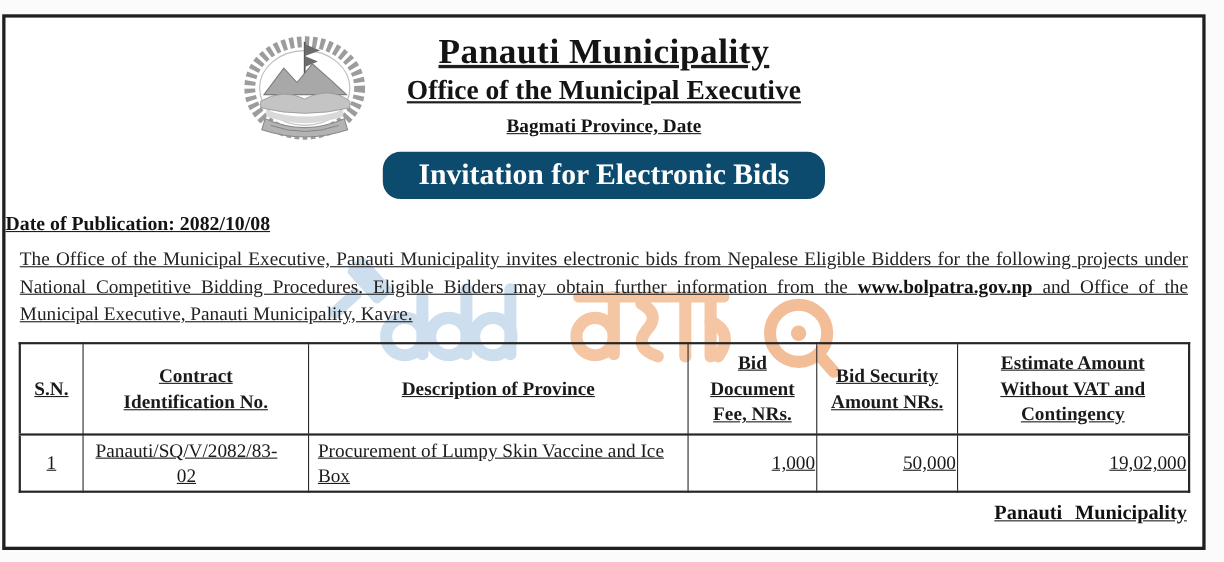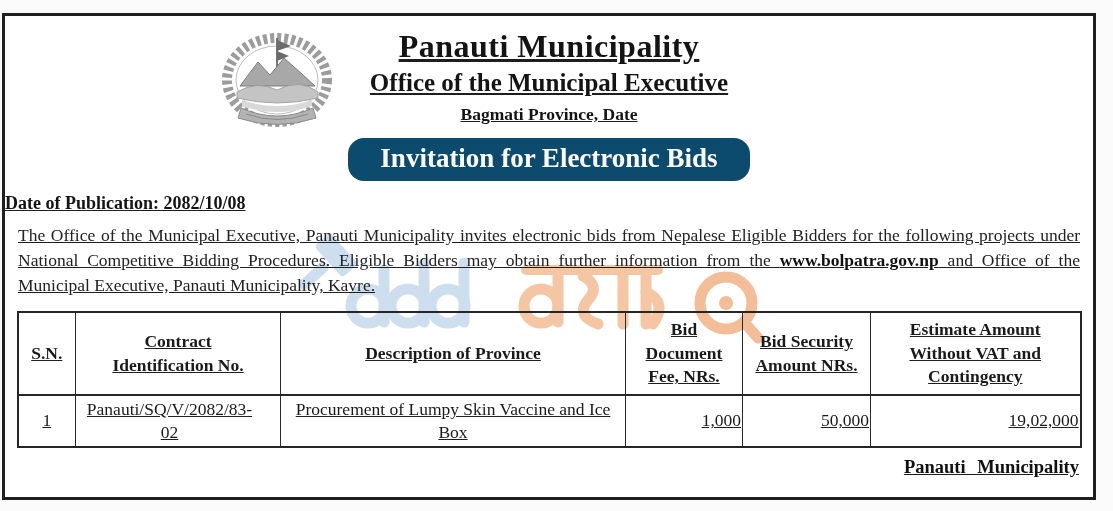--- a/index.html
+++ b/index.html
@@ -50,21 +50,21 @@
   table.bids thead tr{height:83px;}
   table.bids tbody tr{height:51px;}
   table.bids th{font-weight:bold;text-align:center;line-height:1.35;}
   table.bids thead{border-bottom:2.2px solid #262626;}
   th.c-contract{padding:0 26px;}
   th.c-fee{padding:0 13px;}
   th.c-sec{padding:0 9px;}
   th.c-est{padding:0 26px;}
   td.v-sn{text-align:center;}
   td.v-contract{text-align:center;padding:2px 26px 2px 9px;line-height:1.3;}
-  td.v-desc{text-align:center;padding:2px 8px;line-height:1.3;}
+  td.v-desc{text-align:left;padding:2px 8px;line-height:1.3;}
   td.v-num{text-align:right;}
   
   .footer-sign{
     text-align:right;padding-right:14px;margin-top:9px;
     font-size:18.5px;font-weight:bold;color:#111;word-spacing:7px;
   }
 </style>
 </head>
 <body>
 

